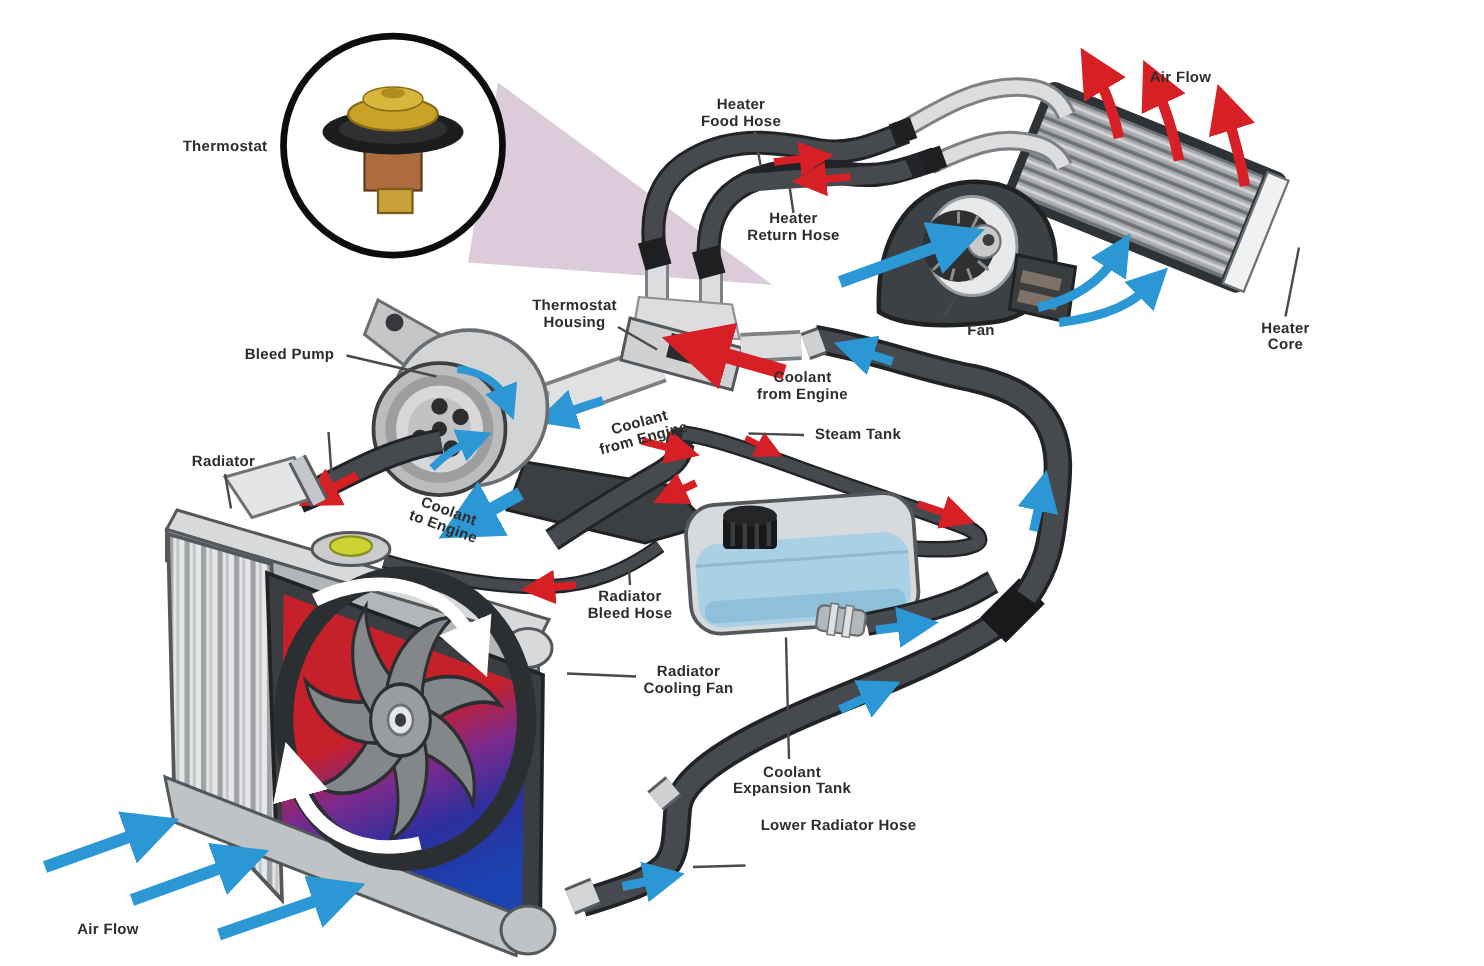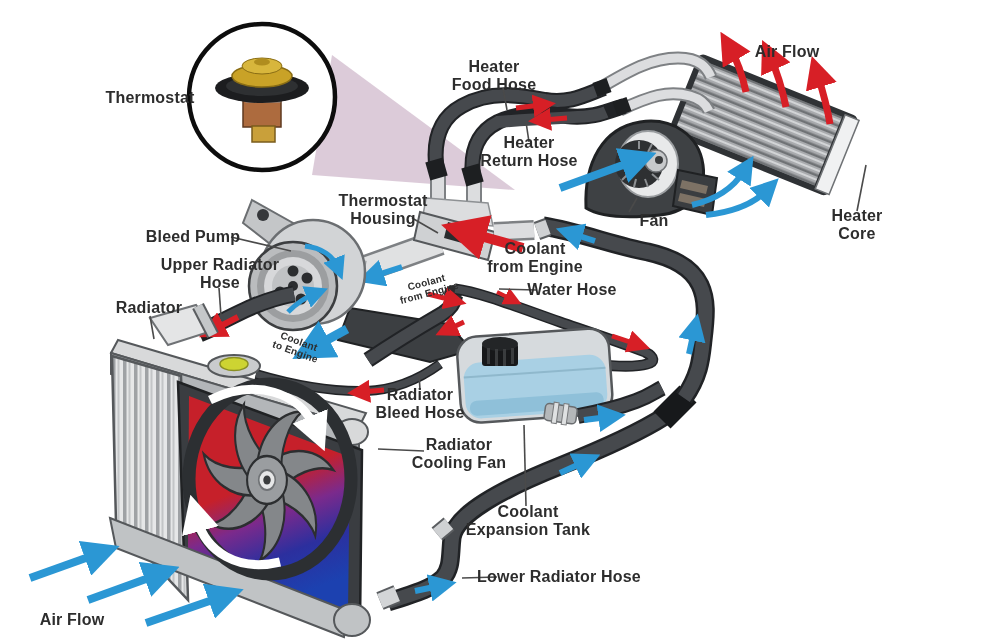--- a/index.html
+++ b/index.html
@@ -1,20 +1,20 @@
 <!DOCTYPE html>
 <html><head>
 <meta charset="utf-8">
 <style>
   html,body{margin:0;padding:0;background:#ffffff;}
   #stage{position:relative;width:989px;height:644px;background:#ffffff;overflow:hidden;
          font-family:"Liberation Sans", sans-serif;}
   #art{position:absolute;left:0;top:0;}
   .lbl{position:absolute;transform:translate(-50%,-50%);color:#2d2d2d;font-weight:bold;
-       font-size:16px;line-height:1.12;text-align:center;white-space:pre-line;
+       font-size:10px;line-height:1.12;text-align:center;white-space:pre-line;
        letter-spacing:.2px;}
   .lbl.small{font-size:10px;line-height:1.05;}
   .rot-n15{transform:translate(-50%,-50%) rotate(-15deg);}
   .rot-p20{transform:translate(-50%,-50%) rotate(20deg);}
 </style>
 </head>
 <body>
 
 <div id="stage">
 
@@ -317,30 +317,28 @@
 Return Hose</div>
 <div class="lbl" style="left:787px;top:52px">Air Flow</div>
 <div class="lbl" style="left:654px;top:221px">Fan</div>
 <div class="lbl" style="left:857px;top:225px">Heater
 Core</div>
 <div class="lbl" style="left:383px;top:210px">Thermostat
 Housing</div>
 <div class="lbl" style="left:193px;top:237px">Bleed Pump</div>
 <div class="lbl" style="left:535px;top:258px">Coolant
 from Engine</div>
-<div class="lbl" style="left:220px;top:274px">Upper Radiator
-Hose</div>
-<div class="lbl" style="left:572px;top:290px">Water Hose</div>
+<div class="lbl" style="left:572px;top:290px">Steam Tank</div>
 <div class="lbl" style="left:149px;top:308px">Radiator</div>
 <div class="lbl small rot-n15" style="left:428px;top:288px">Coolant
 from Engine</div>
 <div class="lbl small rot-p20" style="left:297px;top:347px">Coolant
 to Engine</div>
 <div class="lbl" style="left:420px;top:404px">Radiator
 Bleed Hose</div>
 <div class="lbl" style="left:459px;top:454px">Radiator
 Cooling Fan</div>
 <div class="lbl" style="left:528px;top:521px">Coolant
 Expansion Tank</div>
-<div class="lbl" style="left:559px;top:577px">Lower Radiator Hose</div>
+<div class="lbl" style="left:559px;top:551px">Lower Radiator Hose</div>
 <div class="lbl" style="left:72px;top:620px">Air Flow</div>
 
 </div>
 
 </body></html>

